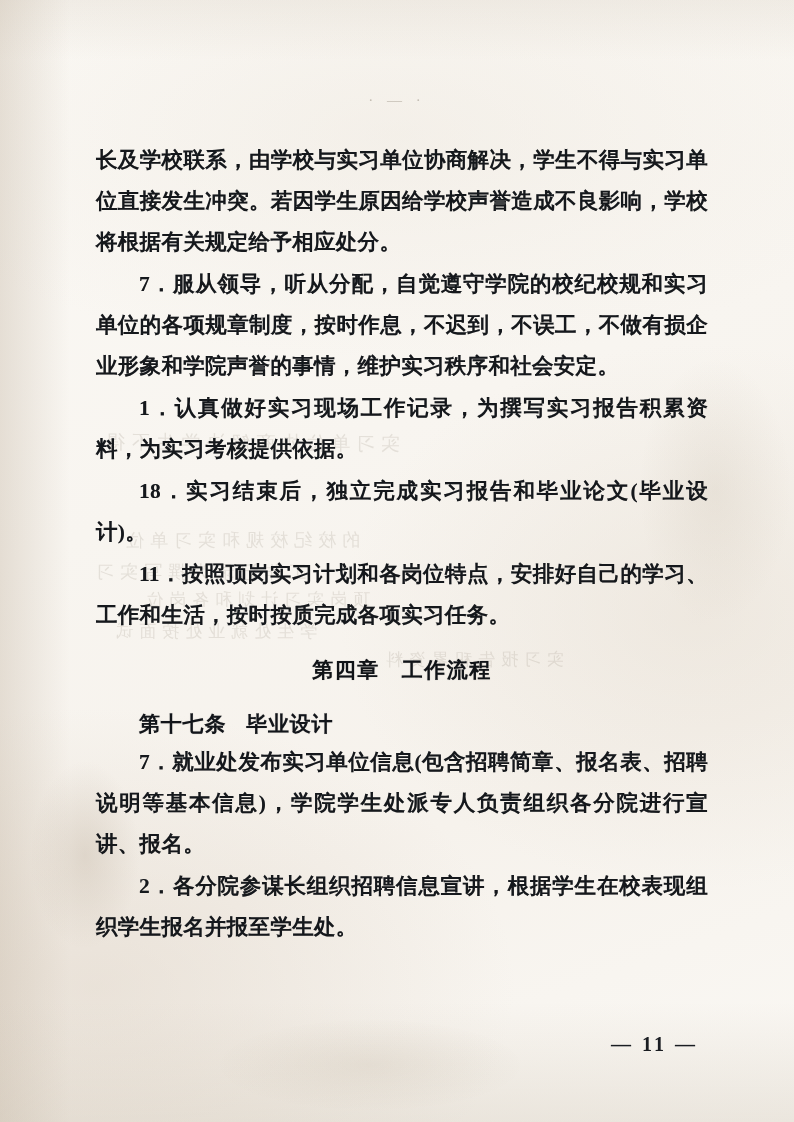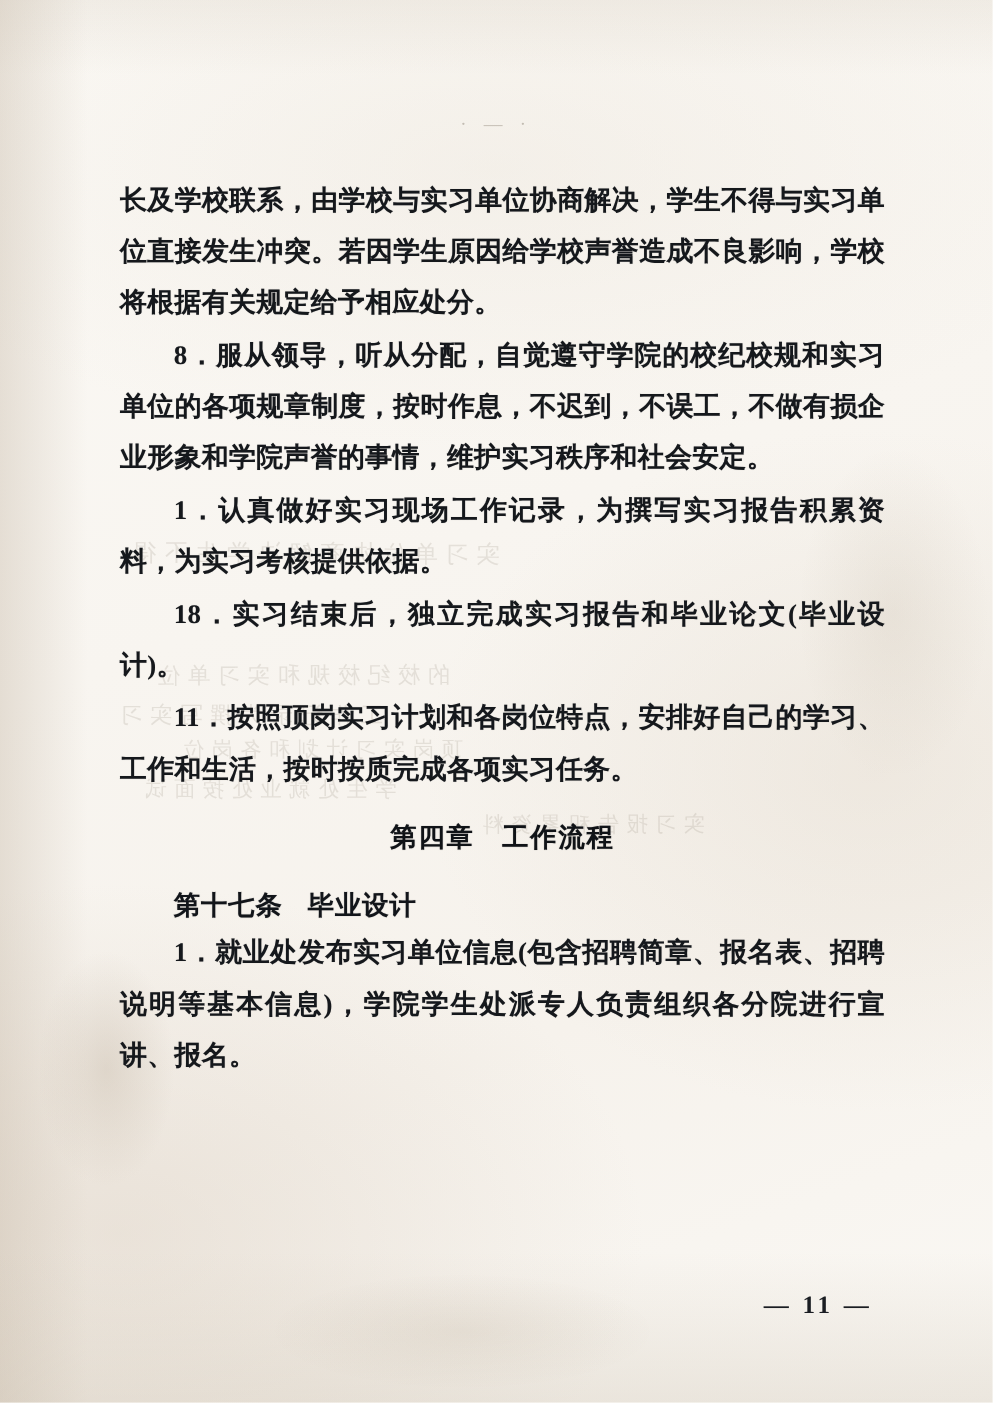--- a/index.html
+++ b/index.html
@@ -146,36 +146,37 @@
       <div class="ghost" style="left: 90px; top: 560px; font-size: 18px; transform: scaleX(-1) rotate(-0.2deg);">工作记录为撰写实习</div>
       <div class="ghost" style="left: 140px; top: 588px; font-size: 17px; transform: scaleX(-1) rotate(0.1deg);">顶岗实习计划和各岗位</div>
       <div class="ghost" style="left: 110px; top: 620px; font-size: 17px; transform: scaleX(-1) rotate(-0.1deg);">学生处就业处按面试</div>
       <div class="ghost" style="left: 380px; top: 648px; font-size: 17px; transform: scaleX(-1) rotate(0.2deg);">实习报告积累资料</div>
     </div>
 
   <div class="content">
 
     <p class="para">长及学校联系，由学校与实习单位协商解决，学生不得与实习单位直接发生冲突。若因学生原因给学校声誉造成不良影响，学校将根据有关规定给予相应处分。</p>
 
-    <p class="para indent">8．服从领导，听从分配，自觉遵守学院的校纪校规和实习单位的各项规章制度，按时作息，不迟到，不误工，不做有损企业形象和学院声誉的事情，维护实习秩序和社会安定。</p>
+    <p class="para indent">7．服从领导，听从分配，自觉遵守学院的校纪校规和实习单位的各项规章制度，按时作息，不迟到，不误工，不做有损企业形象和学院声誉的事情，维护实习秩序和社会安定。</p>
 
     <p class="para indent">1．认真做好实习现场工作记录，为撰写实习报告积累资料，为实习考核提供依据。</p>
 
     <p class="para indent">18．实习结束后，独立完成实习报告和毕业论文(毕业设计)。</p>
 
     <p class="para indent">11．按照顶岗实习计划和各岗位特点，安排好自己的学习、工作和生活，按时按质完成各项实习任务。</p>
 
     <div class="chapter-title">
       <span>第四章</span><span class="gap"></span><span>工作流程</span>
     </div>
 
     <div class="article-head">
       <span>第十七条</span><span class="gap"></span><span>毕业设计</span>
     </div>
 
-    <p class="para indent">1．就业处发布实习单位信息(包含招聘简章、报名表、招聘说明等基本信息)，学院学生处派专人负责组织各分院进行宣讲、报名。</p>
+    <p class="para indent">7．就业处发布实习单位信息(包含招聘简章、报名表、招聘说明等基本信息)，学院学生处派专人负责组织各分院进行宣讲、报名。</p>
 
+    <p class="para indent">2．各分院参谋长组织招聘信息宣讲，根据学生在校表现组织学生报名并报至学生处。</p>
 
 
   </div>
 
   <div class="page-number">— 11 —</div>
 </div>
 
 </body></html>

